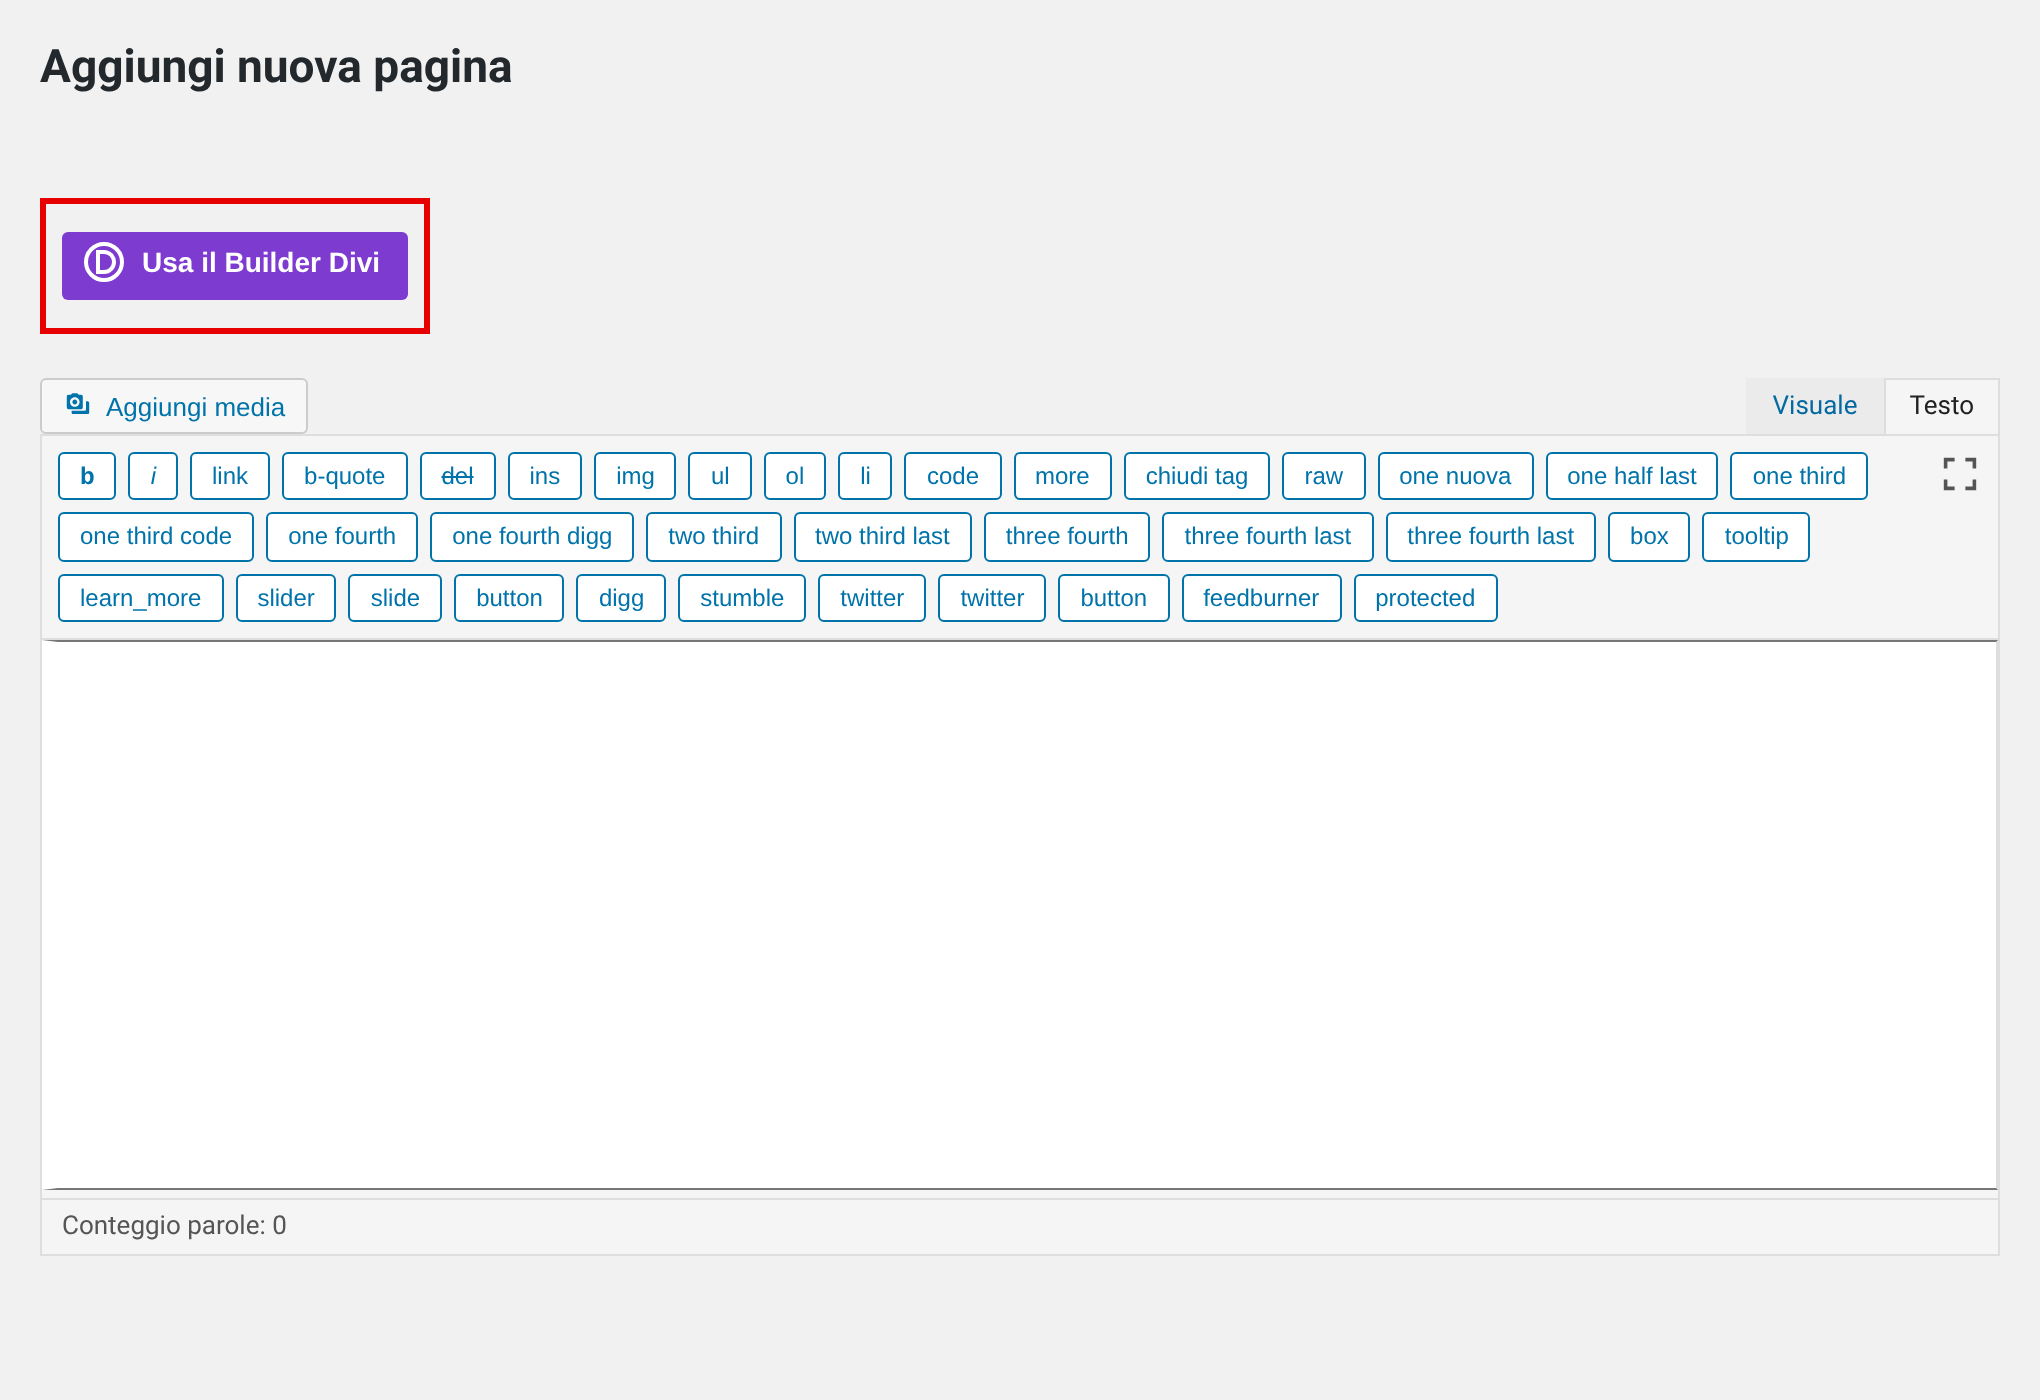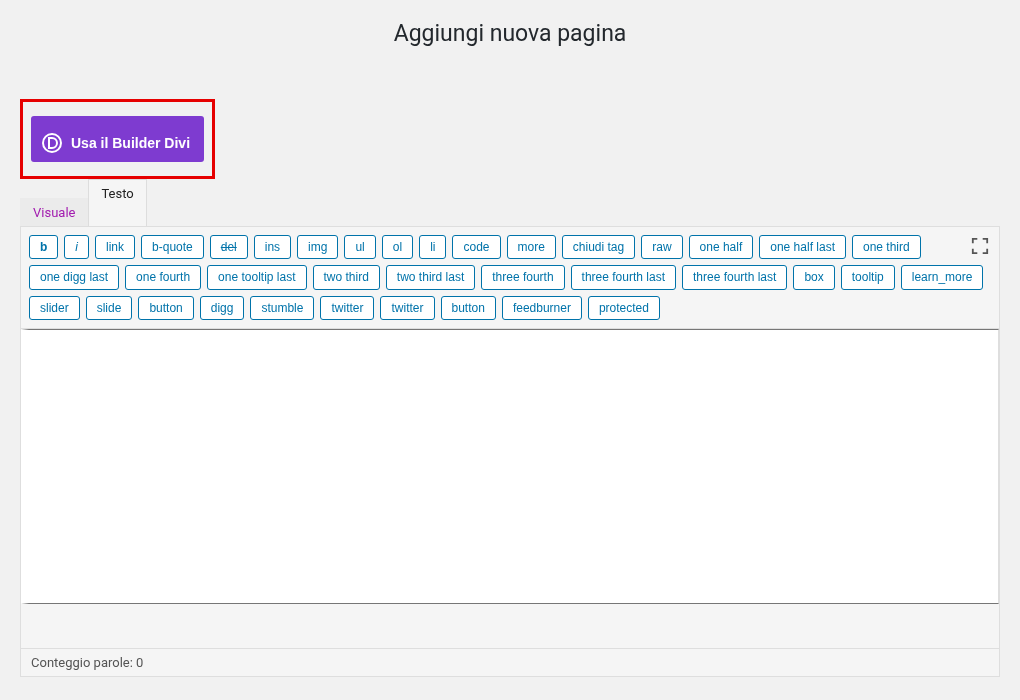--- a/index.html
+++ b/index.html
@@ -6,24 +6,23 @@
   body {
     font-family: -apple-system, BlinkMacSystemFont, "Segoe UI", Roboto, sans-serif;
     background: #f1f1f1;
     width: 1020px;
     height: 700px;
     overflow: hidden;
   }
   .wrap { padding: 10px 20px 0 20px; }
   .page-heading {
     font-size: 23px;
-    font-weight: 400;
+    font-weight: 700;
     color: #23282d;
     margin: 10px 0 16px 0;
-    text-align: center;
   }
   .title-input {
     width: 100%;
     height: 38px;
     padding: 3px 8px;
     font-size: 20px;
     border: 1px solid #0073aa;
     background: #fff;
     outline: none;
     color: #72777c;
@@ -35,21 +34,21 @@
     padding: 14px 8px;
     margin-top: 36px;
   }
   .divi-btn {
     display: inline-flex;
     align-items: center;
     background: #7e3bd0;
     color: #fff;
     border: none;
     border-radius: 3px;
-    padding: 16px 14px 8px 10px;
+    padding: 4px 14px 8px 10px;
     font-size: 14px;
     font-weight: 600;
     cursor: pointer;
   }
   .divi-btn svg { margin-right: 8px; flex-shrink:0; }
   .media-btn {
     display: inline-flex;
     align-items: center;
     background: #f7f7f7;
     border: 1px solid #ccc;
@@ -63,21 +62,21 @@
   .media-btn svg { margin-right: 6px; }
   .media-row { display:flex; align-items:flex-end; justify-content:space-between; }
   .tabs { display:flex; }
   .tab {
     padding: 6px 12px;
     font-size: 13px;
     border: 1px solid #ddd;
     border-bottom: none;
     cursor: pointer;
   }
-  .tab-inactive { background:#ebebeb; color:#a21caf; border-color:#ebebeb;margin-top:19px; }
+  .tab-inactive { background:#ebebeb; color:#0369a1; border-color:#ebebeb; }
   .tab-active { background:#f5f5f5; color:#222; }
   .editor-box {
     width: 100%;
     background: #f5f5f5;
     border: 1px solid #dedede;
   }
   .quicktags {
     display: flex;
     flex-wrap: wrap;
     gap: 6px;
@@ -114,41 +113,46 @@
     background: #fff;
     resize: none;
     outline: none;
   }
   .status-bar {
     border-top: 1px solid #dedede;
     padding: 6px 10px;
     font-size: 13px;
     color: #555;
     background: #f5f5f5;
-    margin-top: 40px;
   }
 </style>
 </head>
 <body>
 
 <div class="wrap">
   <h1 class="page-heading">Aggiungi nuova pagina</h1>
 
 
   <div class="divi-highlight">
     <button class="divi-btn">
       <svg width="22" height="22" viewBox="0 0 22 22">
           <circle cx="11" cy="11" r="9" fill="none" stroke="#fff" stroke-width="2"></circle>
           <path d="M8 6 h3 a5 5 0 0 1 0 10 h-3 Z" fill="none" stroke="#fff" stroke-width="2"></path>
         </svg>
       <span>Usa il Builder Divi</span>
     </button>
   </div>
 
   <div class="media-row">
+    <button class="media-btn">
+      <svg width="16" height="16" viewBox="0 0 20 20" fill="#0073aa">
+          <path d="M13 11V4c0-.55-.45-1-1-1h-1.5l-1-1h-3l-1 1H4c-.55 0-1 .45-1 1v7c0 .55.45 1 1 1h8c.55 0 1-.45 1-1zM8 4.5c1.66 0 3 1.34 3 3s-1.34 3-3 3-3-1.34-3-3 1.34-3 3-3zM8 9c.83 0 1.5-.67 1.5-1.5S8.83 6 8 6s-1.5.67-1.5 1.5S7.17 9 8 9zM16 7h-1v5c0 .55-.45 1-1 1H6v1c0 .55.45 1 1 1h9c.55 0 1-.45 1-1V8c0-.55-.45-1-1-1z"></path>
+        </svg>
+      <span>Aggiungi media</span>
+    </button>
     <div class="tabs">
       <div class="tab tab-inactive">Visuale</div>
       <div class="tab tab-active">Testo</div>
     </div>
   </div>
 
   <div class="editor-box">
     <div class="quicktags">
       <button class="qt-btn bold">b</button>
       <button class="qt-btn italic">i</button>
@@ -157,26 +161,26 @@
       <button class="qt-btn strike">del</button>
       <button class="qt-btn">ins</button>
       <button class="qt-btn">img</button>
       <button class="qt-btn">ul</button>
       <button class="qt-btn">ol</button>
       <button class="qt-btn">li</button>
       <button class="qt-btn">code</button>
       <button class="qt-btn">more</button>
       <button class="qt-btn">chiudi tag</button>
       <button class="qt-btn">raw</button>
-      <button class="qt-btn">one half</button>
+      <button class="qt-btn">one nuova</button>
       <button class="qt-btn">one half last</button>
       <button class="qt-btn">one third</button>
-      <button class="qt-btn">one digg last</button>
+      <button class="qt-btn">one third code</button>
       <button class="qt-btn">one fourth</button>
-      <button class="qt-btn">one tooltip last</button>
+      <button class="qt-btn">one fourth digg</button>
       <button class="qt-btn">two third</button>
       <button class="qt-btn">two third last</button>
       <button class="qt-btn">three fourth</button>
       <button class="qt-btn">three fourth last</button>
       <button class="qt-btn">three fourth last</button>
       <button class="qt-btn">box</button>
       <button class="qt-btn">tooltip</button>
       <button class="qt-btn">learn_more</button>
       <button class="qt-btn">slider</button>
       <button class="qt-btn">slide</button>

